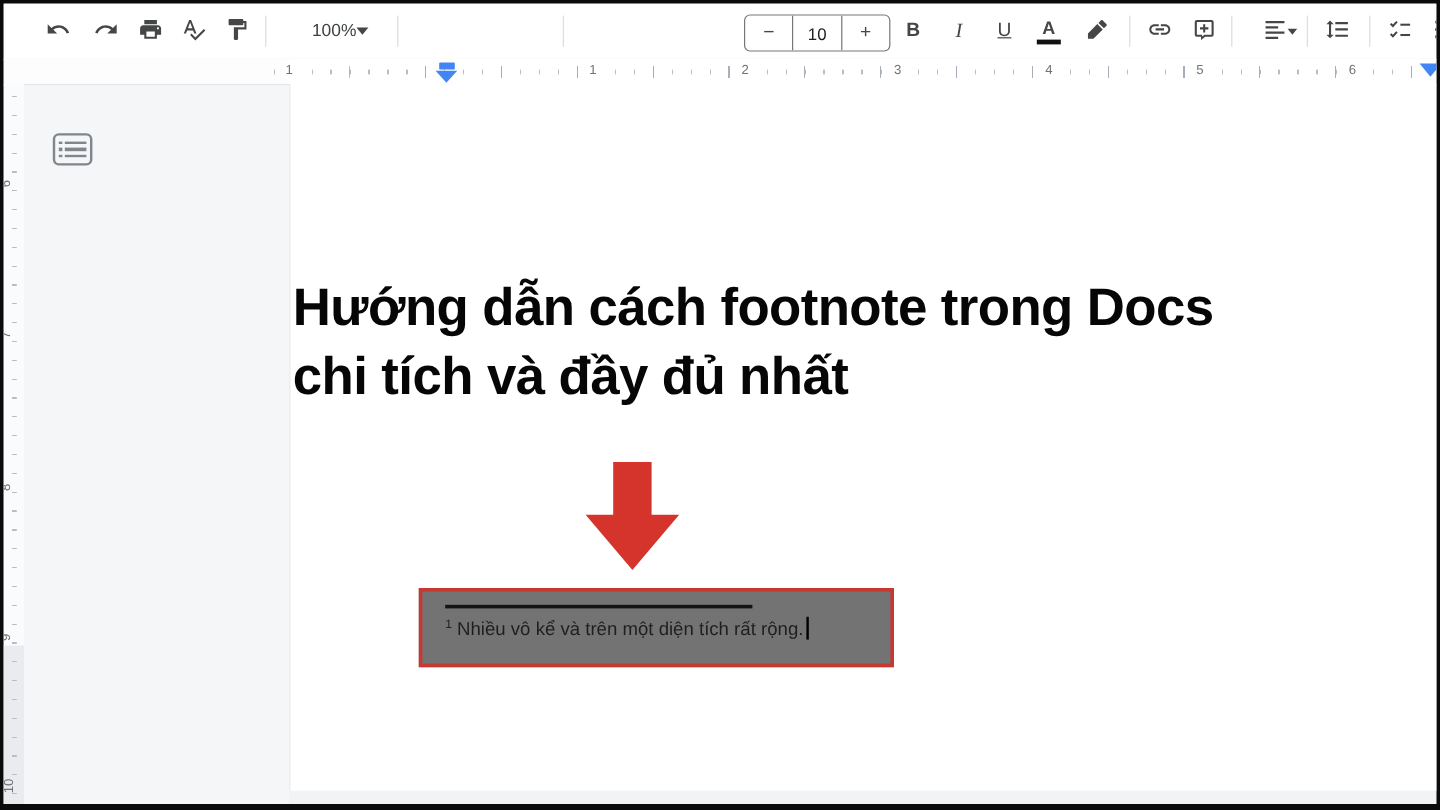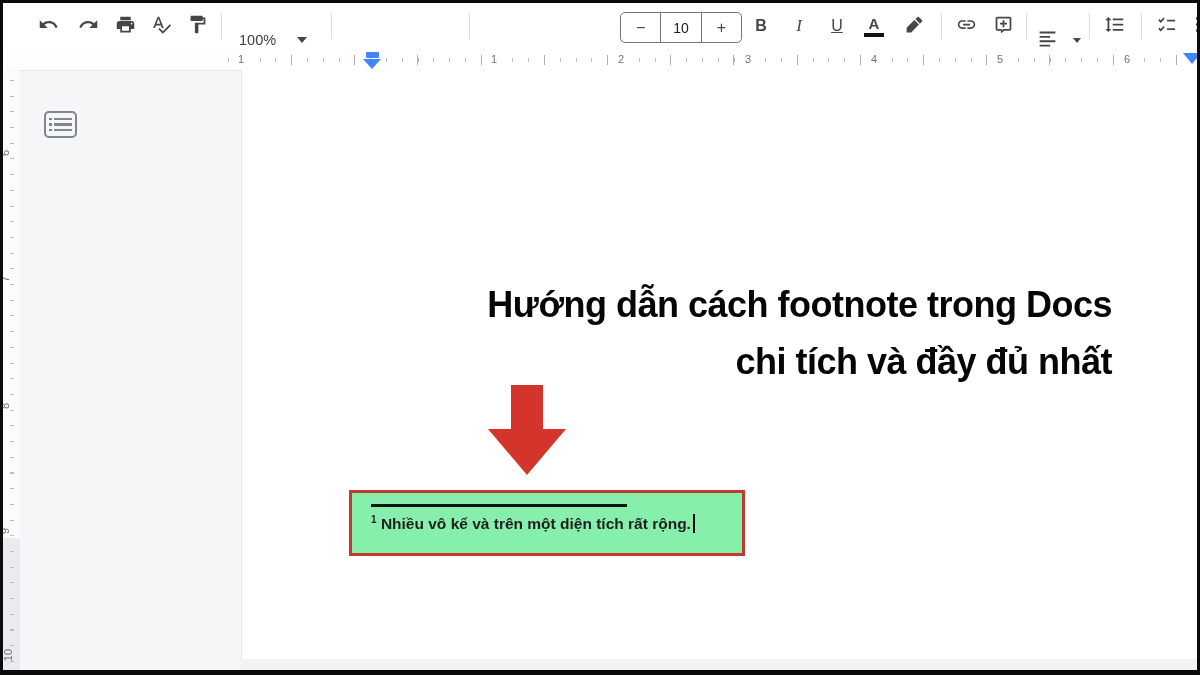--- a/index.html
+++ b/index.html
@@ -17,22 +17,22 @@
     position:absolute;left:0;top:0;width:1194px;height:46px;
     background:#ffffff;border-bottom:1px solid #e8eaed;
   }
   .tb{
     position:absolute;top:6px;width:36px;height:34px;border:none;background:transparent;
     display:flex;align-items:center;justify-content:center;border-radius:4px;padding:0;cursor:pointer;
   }
   .tb svg{width:21px;height:21px;fill:#444746;}
   .tsep{position:absolute;top:10px;width:1px;height:26px;background:#dadce0;}
   .ddl{
-    position:absolute;top:20px;height:34px;border:none;background:transparent;border-radius:4px;
-    display:flex;align-items:center;justify-content:space-between;cursor:pointer;
+    position:absolute;top:6px;height:34px;border:none;background:transparent;border-radius:4px;
+    display:flex;align-items:center;justify-content:flex-end;cursor:pointer;
     font-size:14.5px;color:#3c4043;padding:0 8px;
   }
   .caret{width:0;height:0;border-left:5px solid transparent;border-right:5px solid transparent;border-top:6px solid #444746;}
   .sizebox{
     position:absolute;left:617px;top:9px;width:120px;height:29px;
     border:1px solid #747775;border-radius:5px;display:flex;background:#fff;overflow:hidden;
   }
   .sizebox .cell{flex:1;display:flex;align-items:center;justify-content:center;border:none;background:transparent;
     font-size:16px;color:#444746;cursor:pointer;padding:0;}
   .sizebox .cell.val{border-left:1px solid #747775;border-right:1px solid #747775;font-size:14px;color:#202124;}
@@ -73,31 +73,30 @@
   .outline-btn .row{display:flex;align-items:center;gap:2px;}
   .outline-btn .dot{width:2.5px;height:2.5px;background:#80868b;}
   .outline-btn .line{flex:1;height:2.5px;background:#80868b;}
   
   .page{
     position:absolute;left:238px;top:67px;width:956px;height:589px;background:#ffffff;
     border-left:1px solid #e7e9ec;
   }
   .below-page{position:absolute;left:238px;top:656px;width:956px;height:11px;background:#f1f3f4;}
   .doc-title{
-    position:absolute;left:2px;top:158px;width:868px;text-align:right;
-    font-weight:700;font-size:36px;line-height:57px;color:#060606;letter-spacing:-0.5px;margin-top:48px;
+    position:absolute;left:2px;top:158px;width:868px;text-align:left;
+    font-weight:700;font-size:44px;line-height:57px;color:#060606;letter-spacing:-0.5px;
   }
   .arrow{position:absolute;left:246px;top:315px;width:78px;height:90px;}
   .arrow .shaft{position:absolute;left:23px;top:0;width:32px;height:46px;background:var(--red,#d5342c);}
   .arrow .head{position:absolute;left:0;top:44px;width:0;height:0;
     border-left:39px solid transparent;border-right:39px solid transparent;border-top:46px solid var(--red,#d5342c);}
   .footnote-box{
-    position:absolute;left:107px;top:420px;width:390px;height:60px;background:#86efac;
+    position:absolute;left:107px;top:420px;width:390px;height:60px;background:#737373;
     border:3.5px solid var(--boxred,#c63932);
-    font-weight:bold;
   }
   .footnote-box .sep{position:absolute;left:19px;top:11px;width:256px;height:2.5px;background:#141414;}
   .footnote-box .txt{position:absolute;left:19px;top:21px;font-size:15.5px;color:#1f1f1f;white-space:nowrap;}
   .footnote-box .txt sup{font-size:10px;vertical-align:6px;}
   .cursor{display:inline-block;width:2px;height:19px;background:#000;margin-left:2px;vertical-align:-4px;}
 </style>
 </head>
 <body>
 
 <div class="frame">

